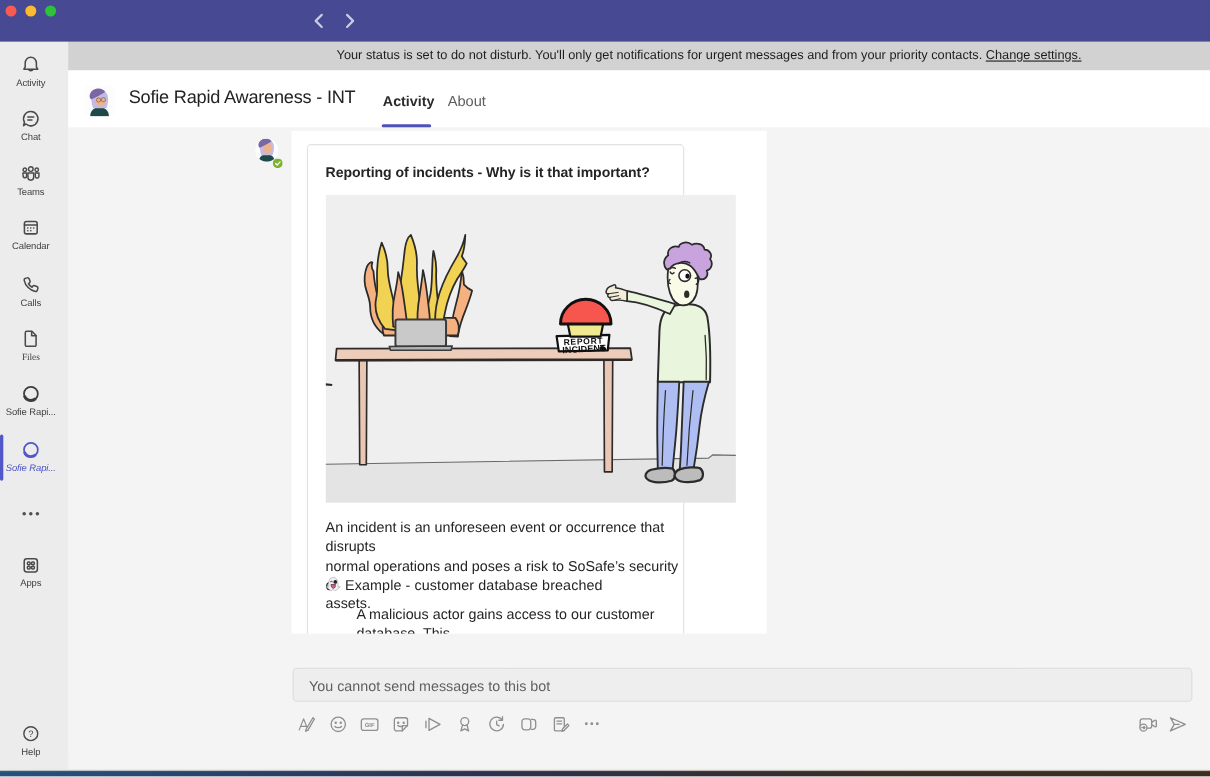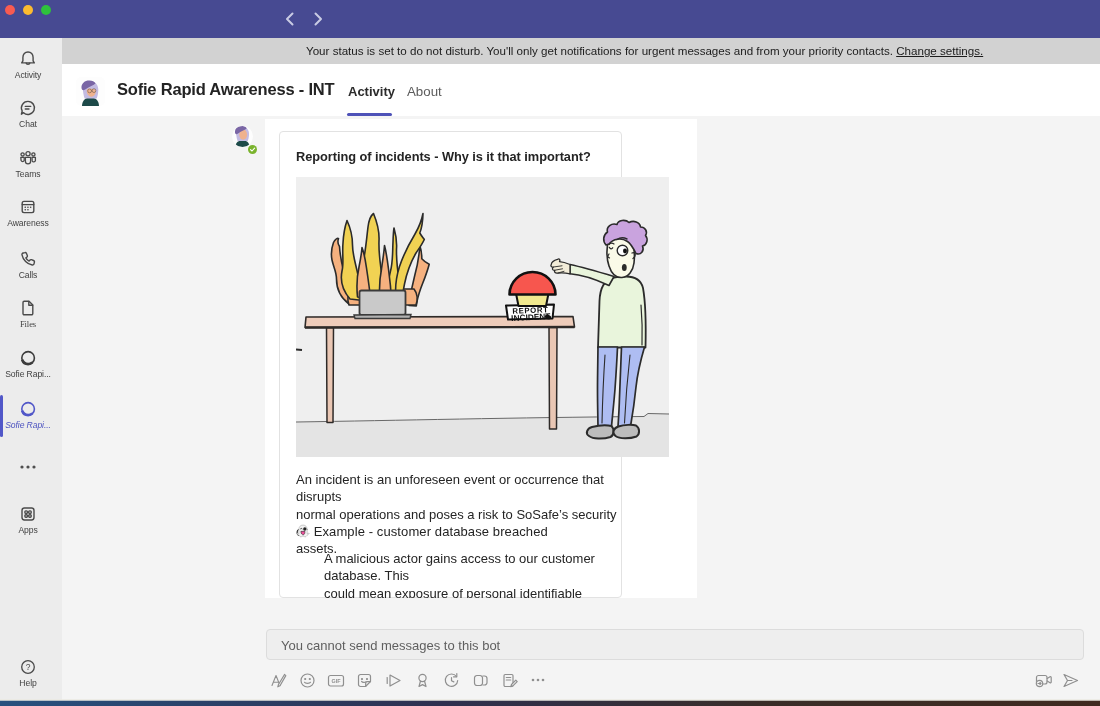--- a/index.html
+++ b/index.html
@@ -21,41 +21,41 @@
 .sbi.sel { color:#4d53c0; } .sbi.sel .lbl { font-style:italic; }
 #selbar { position:absolute; left:0; top:357px; width:3px; height:41px; background:#5157c8; border-radius:2px; }
 
 
 #banner { position:absolute; left:62px; top:38px; width:1038px; height:26px; background:#d2d2d2; }
 #banner .txt { position:absolute; left:244px; top:6px; font-size:11.6px; color:#1c1c1c; white-space:nowrap; }
 
 
 #header { position:absolute; left:62px; top:64px; width:1038px; height:52px; background:#ffffff; }
 #hav { position:absolute; left:14px; top:13px; width:29px; height:29px; border-radius:5px; overflow:hidden; }
-#htitle { position:absolute; left:55px; top:16px; font-size:16.5px; font-weight:bold; color:#232323; letter-spacing:-0.2px; white-space:nowrap; }
+#htitle { position:absolute; left:55px; top:16px; font-size:16.5px; font-weight:normal; color:#232323; letter-spacing:-0.2px; white-space:nowrap; }
 .tab { position:absolute; top:19.5px; font-size:13px; }
 #tab1 { left:286px; font-weight:bold; color:#2b2b2b; }
 #tab2 { left:345px; color:#5c5c5c; font-size:13.3px; }
 #tabline { position:absolute; left:285px; top:48.5px; width:45px; height:3.5px; background:#4e52b8; border-radius:2px; }
 
 
 #content { position:absolute; left:62px; top:116px; width:1038px; height:482px; background:#f4f4f4; }
 #whitecol { position:absolute; left:203px; top:3px; width:432px; height:479px; background:#ffffff; }
 #mav { position:absolute; left:170px; top:10px; width:21px; height:21px; border-radius:50%; overflow:hidden; }
 #mavb { position:absolute; left:186px; top:24px; width:9px; height:9px; }
 #card { position:absolute; left:217px; top:15px; width:343px; height:467px; background:#ffffff; border:1px solid #e2e2e2; border-radius:4px; }
 #cardtitle { position:absolute; left:16px; top:17px; font-size:12.8px; font-weight:bold; color:#242424; letter-spacing:-0.05px; white-space:nowrap; }
 #illus { position:absolute; left:16px; top:45px; width:373px; height:280px; }
 .para { position:absolute; left:16px; font-size:13px; color:#242424; line-height:17.3px; letter-spacing:0px; }
 #p1 { top:339px; }
 #bold1 { position:absolute; left:16px; top:392px; font-size:13px; font-weight:normal; color:#242424; letter-spacing:0.1px; white-space:nowrap; }
 #p2 { top:418px;margin-left:28px; }
 
 
-#compose { position:absolute; left:62px; top:598px; width:1038px; height:108px; background:#f4f4f4; }
+#compose { position:absolute; left:62px; top:576px; width:1038px; height:108px; background:#f4f4f4; }
 #inputbox { position:absolute; left:204px; top:31px; width:818px; height:31px; background:#eeeeee; border:1px solid #dcdcdc; border-radius:4px; }
 #inputbox span { position:absolute; left:14px; top:8px; font-size:13px; color:#5f5f5f; }
 .cicon { position:absolute; top:73.5px; }
 
 
 #bstrip { position:absolute; left:0; top:700px; width:1100px; height:6px; background:linear-gradient(to right,#27517f,#2e3050 40%,#3a2d28 70%,#402a20); }
 #bstrip::before { content:""; position:absolute; left:0; top:-1px; width:1100px; height:1.5px; background:rgba(235,233,226,0.75); }
 </style>
 </head>
 <body>
@@ -104,21 +104,21 @@
         <rect x="4.2" y="4.4" width="11.6" height="11.2" rx="1.8"></rect>
         <line x1="4.2" y1="7.6" x2="15.8" y2="7.6"></line>
         <g stroke-width="1.5">
           <line x1="7.2" y1="10.3" x2="7.3" y2="10.3"></line>
           <line x1="9.9" y1="10.3" x2="10" y2="10.3"></line>
           <line x1="12.6" y1="10.3" x2="12.7" y2="10.3"></line>
           <line x1="7.2" y1="12.8" x2="7.3" y2="12.8"></line>
           <line x1="9.9" y1="12.8" x2="10" y2="12.8"></line>
         </g>
       </svg>
-    <div class="lbl">Awareness</div>
+    <div class="lbl">Calendar</div>
   </div>
   <div class="sbi" style="top:210.5px;">
     <svg width="20" height="20" viewBox="0 0 20 20" fill="none" stroke="#4a4a4a" stroke-width="1.4" stroke-linecap="round" stroke-linejoin="round">
         <path d="M6.8,3.6 C7.5,3.4 8.2,3.8 8.5,4.5 L9.3,6.5 C9.5,7.1 9.3,7.8 8.8,8.2 L7.9,8.9 C8.5,10.2 9.8,11.5 11.1,12.1 L11.8,11.2 C12.2,10.7 12.9,10.5 13.5,10.7 L15.5,11.5 C16.2,11.8 16.6,12.5 16.4,13.2 L16,14.8 C15.8,15.6 15,16.2 14.2,16 C9.2,15 5,10.8 4,5.8 C3.8,5 4.4,4.2 5.2,4 Z"></path>
       </svg>
     <div class="lbl">Calls</div>
   </div>
   <div class="sbi" style="top:260px;font-family:Liberation Serif, serif;">
     <svg width="20" height="20" viewBox="0 0 20 20" fill="none" stroke="#4a4a4a" stroke-width="1.4" stroke-linecap="round" stroke-linejoin="round">
         <path d="M6.2,3.2 L11,3.2 L14.8,7 L14.8,15.6 A1.2,1.2 0 0 1 13.6,16.8 L6.2,16.8 A1.2,1.2 0 0 1 5,15.6 L5,4.4 A1.2,1.2 0 0 1 6.2,3.2 Z"></path>

